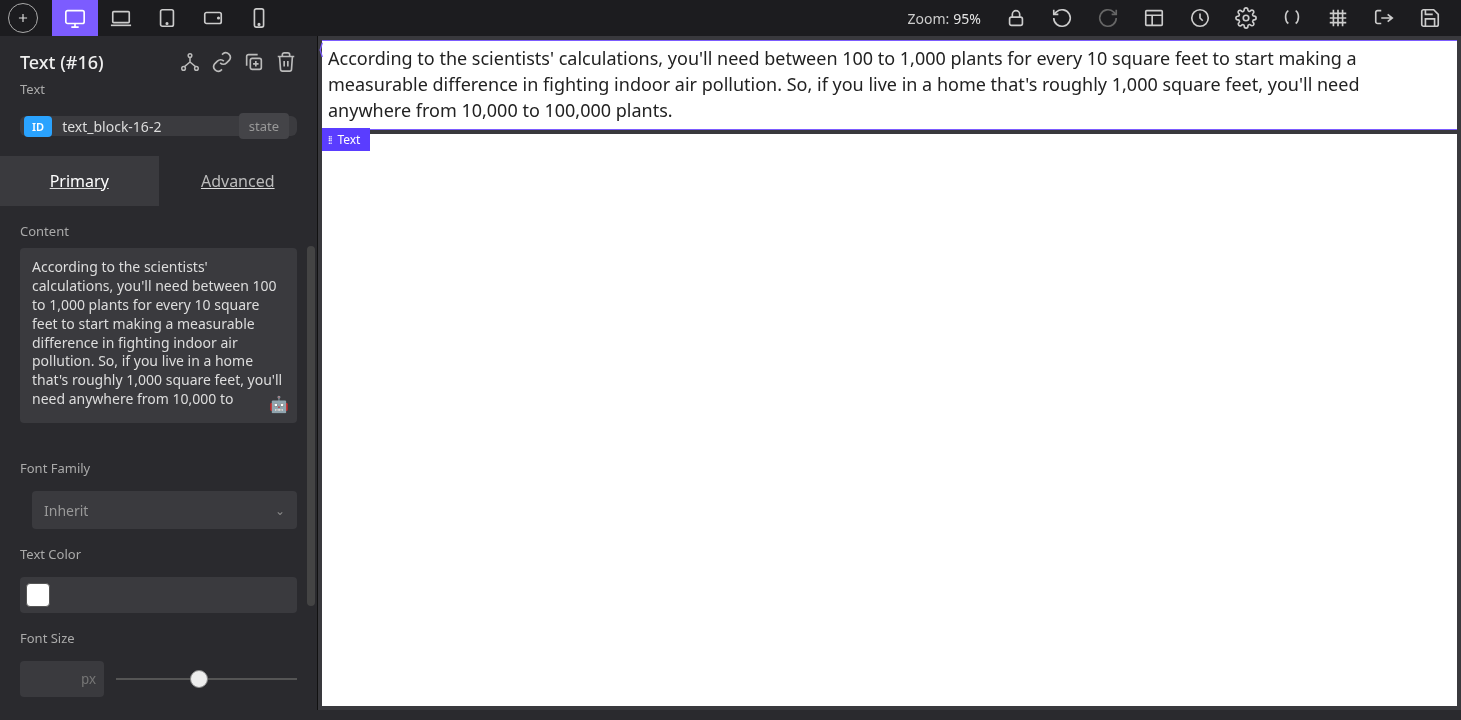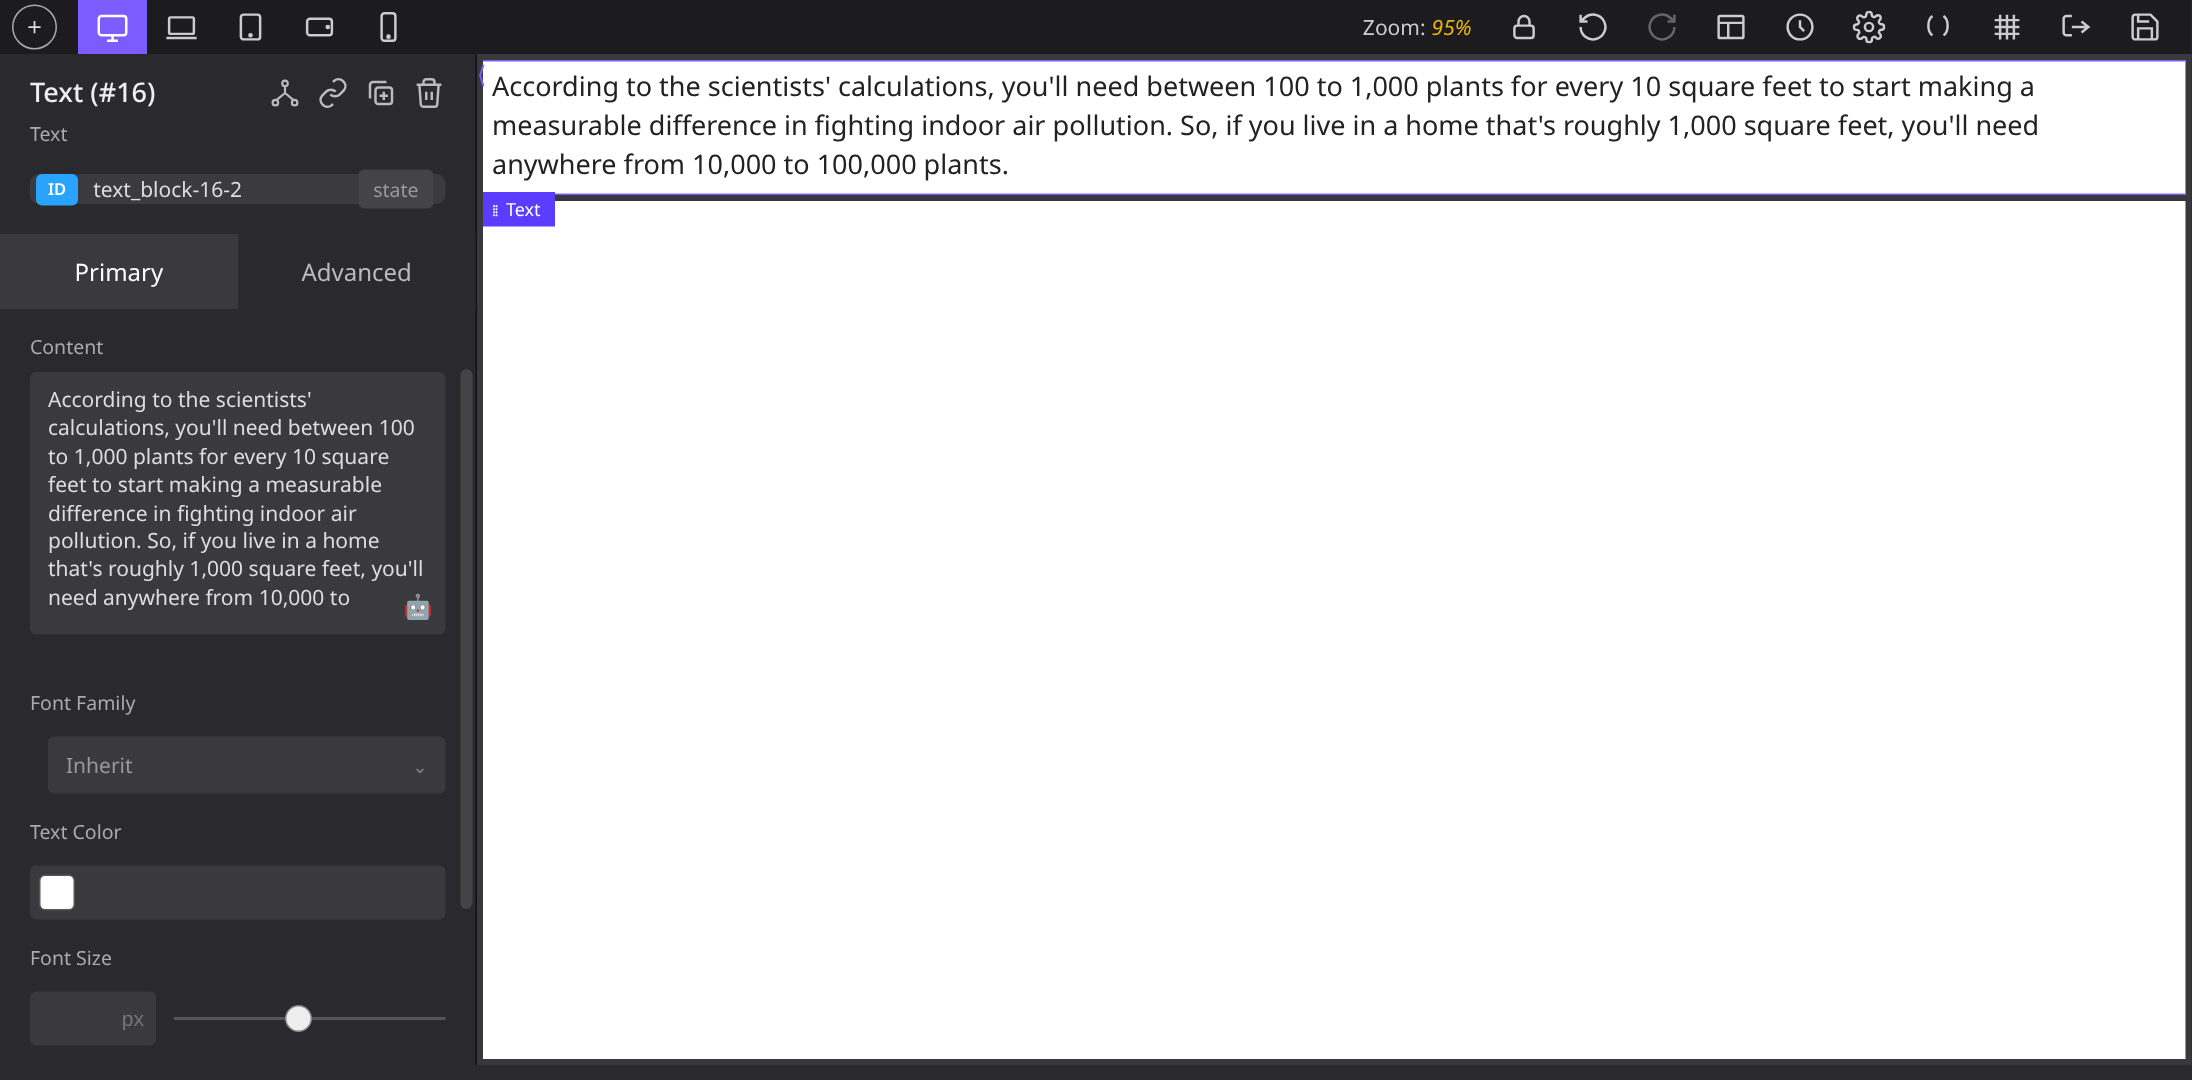--- a/index.html
+++ b/index.html
@@ -25,21 +25,21 @@
   .tb-btn.active { background: #7c5cff; color: #fff; }
   .tb-btn.dim { color: #666; }
   .tb-btn svg { width: 22px; height: 22px; }
   .add-btn {
     width: 30px; height: 30px; border-radius: 50%;
     border: 1.5px solid #aaa; display:flex; align-items:center; justify-content:center;
     margin-right: 14px; cursor:pointer;
   }
   .add-btn svg { width:14px; height:14px; }
   .zoom-label { font-size:14px; color:#ccc; display:flex; align-items:center; gap:4px; margin-right:12px; }
-  .zoom-val { color:#eab308;font-style:italic; }
+  .zoom-val { color:#e5e5e5; }
 
   
   .main { display:flex; height: calc(720px - 46px); }
   .sidebar {
     width: 318px; background:#2a2a2e; border-right:1px solid #111;
     display:flex; flex-direction:column; position:relative;
   }
   .sidebar-scroll { overflow-y:auto; flex:1; padding: 0; }
   .canvas-wrap { flex:1; background:#39393d; position:relative; display:flex; flex-direction:column; }
   .canvas-frame { margin:4px; background:#fff; flex:0 0 auto; position:relative; }
@@ -56,21 +56,21 @@
   .id-row {
     margin: 14px 20px 0 20px;
     background:#3b3b3f; border-radius:6px; height:20px;
     display:flex; align-items:center; padding:0 8px 0 4px; gap:10px;
   }
   .id-chip { background:#2aa3ff; color:#fff; font-size:11px; font-weight:600; padding:3px 8px; border-radius:4px; }
   .id-text { font-size:14px; color:#ddd; flex:1; }
   .state-chip { font-size:13px; color:#999; background:#444448; padding:4px 10px; border-radius:4px; }
 
   
-  .tabs { display:flex; margin:20px 0 0 0; }
+  .tabs { display:flex; margin:20px 0 0 0;text-decoration:underline; }
   .tab { flex:1; text-align:center; font-size:16px; padding:14px 0; color:#bbb; cursor:pointer; }
   .tab.active { background:#3a3a3e; color:#fff; }
   .tab:not(.active) { background:#2a2a2e; }
 
   
   .sec-label { font-size:13px; color:#aaa; padding: 16px 20px 8px 20px; }
 
   
   .content-box {
     margin: 0 20px; background:#3a3a3e; border-radius:4px;

